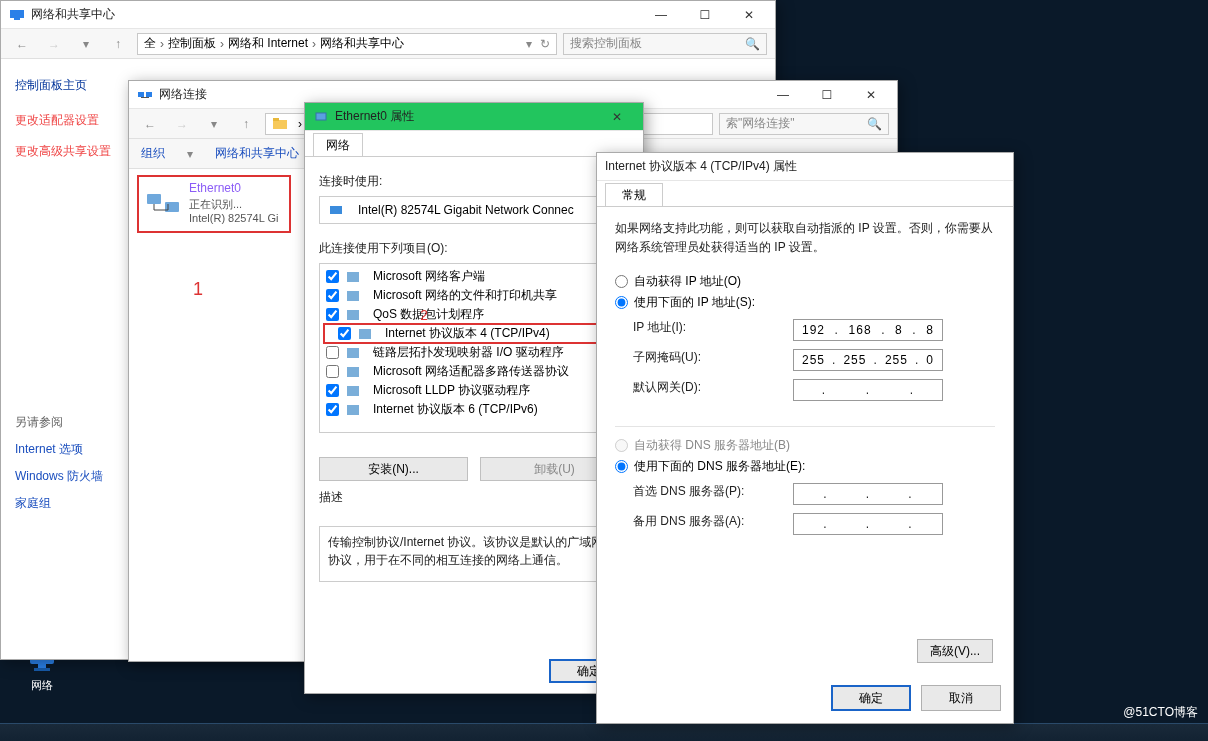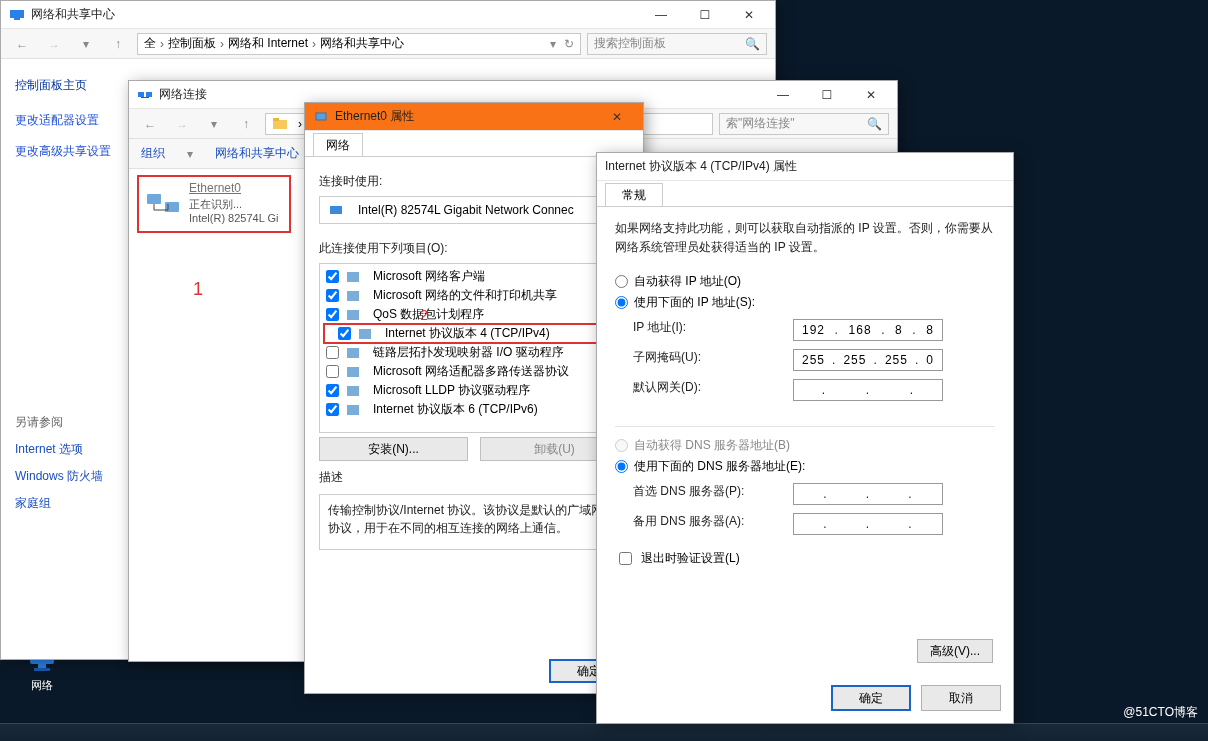--- a/index.html
+++ b/index.html
@@ -23,66 +23,66 @@
 
   
   .sq { width: 16px; height: 16px; display: inline-block; vertical-align: middle; margin-right: 6px; }
 
   
   #winA { left: 0; top: 0; width: 776px; height: 660px; }
   #winA .sub1 { height: 30px; display: flex; align-items: center; gap: 6px; padding: 0 8px; border-bottom: 1px solid #e0e0e0; background: #f7f7f7; }
   #winA .sub1 .navarrow { width: 26px; height: 24px; display:flex; align-items:center; justify-content:center; color:#888; }
   #winA .sub1 .path { flex: 1; border: 1px solid #c8c8c8; height: 22px; background:#fff; display:flex; align-items:center; padding:0 6px; gap:4px; overflow:hidden; white-space:nowrap; }
   #winA .sub1 .path span.sep { color:#666; }
-  #winA .sub1 .search { width: 180px; border:1px solid #c8c8c8; height:22px; padding:0 6px; display:flex; align-items:center; color:#888; }
+  #winA .sub1 .search { width: 204px; border:1px solid #c8c8c8; height:22px; padding:0 6px; display:flex; align-items:center; color:#888; }
 
   #winA .leftnav { position:absolute; left:0; top:58px; width:128px; bottom:0; background:#fff; padding:18px 14px; }
   #winA .leftnav .hdr { color:#003399; margin-bottom:18px; }
-  #winA .leftnav .lnk { color:#1d4ed8; margin-bottom:14px; cursor:pointer; }
+  #winA .leftnav .lnk { color:#ef4444; margin-bottom:14px; cursor:pointer; }
   #winA .leftnav .sep2 { height: 240px; }
   #winA .leftnav .ftr { color:#666; margin-bottom:10px; }
   #winA .leftnav .lnk2 { color:#1a4ebe; margin-bottom:10px; cursor:pointer; }
 
   #winA .statusbar { position:absolute; left:128px; right:0; bottom:0; height:26px; border-top:1px solid #e0e0e0; display:flex; align-items:center; gap:18px; padding:0 12px; color:#333; background:#fafafa;}
 
   
   #winB { left: 128px; top: 80px; width: 770px; height: 582px; }
   #winB .sub1 { height: 30px; display: flex; align-items: center; gap: 6px; padding: 0 8px; border-bottom: 1px solid #e0e0e0; background: #f7f7f7; }
   #winB .sub1 .navarrow { width:26px;height:24px;display:flex;align-items:center;justify-content:center;color:#888; }
   #winB .sub1 .path { flex:1; border:1px solid #c8c8c8; height:22px; background:#fff; display:flex; align-items:center; padding:0 6px; gap:4px; }
   #winB .sub1 .search { width: 170px; border:1px solid #c8c8c8; height:22px; padding:0 6px; display:flex;align-items:center;color:#888; }
   #winB .toolbar { height:30px; display:flex; align-items:center; gap:22px; padding:0 12px; background:#f7f7f7; border-bottom:1px solid #e0e0e0;}
   #winB .toolbar .tb { color:#1a4ebe; cursor:pointer; }
   #winB .content { position:absolute; left:0; right:0; top:88px; bottom:0; background:#fff; }
 
   #winB .adapter { position:absolute; left:8px; top:6px; width:154px; height:58px; border:2px solid #d33; display:flex; padding:4px 6px; gap:8px; background:#fff; }
   #winB .adapter .ic { width:36px;height:36px;align-self:center; }
   #winB .adapter .txt { line-height:1.3; }
-  #winB .adapter .l1 { color:#737373;text-decoration:underline; }
+  #winB .adapter .l1 { color:#8b5cf6; }
   #winB .adapter .l2 { color:#555; font-size:11px;}
   #winB .adapter .l3 { color:#555; font-size:11px; white-space:nowrap; overflow:hidden;}
 
   #winB .annot1 { position:absolute; left:64px; top:110px; color:#d33; font-size:18px; }
 
   
   #winC { left: 304px; top: 102px; width: 340px; height: 592px; }
-  #winC .titlebar { background:#f97316;justify-content:flex-end; }
+  #winC .titlebar { background:#22c55e;justify-content:flex-end; }
   #winC .tabs { height:26px; display:flex; padding-left:8px; border-bottom:1px solid #ccc; background:#fff;}
   #winC .tabs .tab { border:1px solid #ccc; border-bottom:0; padding:3px 12px; background:#fff; margin-top:2px; }
   #winC .body { padding:10px 14px 10px 14px; }
   #winC .lblrow { margin: 6px 0 6px 0; color:#222; }
   #winC .usebox { border:1px solid #ccc; height:28px; display:flex; align-items:center; padding:0 8px; gap:8px; margin-bottom:16px; }
   #winC .compList { border:1px solid #ccc; height:170px; overflow-x:auto; overflow-y:hidden; padding:3px 4px;}
   #winC .compList .row { display:flex; align-items:center; gap:6px; padding:1px 2px; white-space:nowrap;}
   #winC .compList .row.hl { border:2px solid #d33; padding:0 13px; margin:-1px -1px; }
   #winC .compList .row input[type=checkbox]{margin:0;}
-  #winC .btnrow3 { display:flex; gap:12px; margin-top:4px; }
+  #winC .btnrow3 { display:flex; gap:12px; margin-top:24px; }
   #winC .btnrow3 button { flex:1; height:24px; border:1px solid #c0c0c0; background:#e9e9e9;}
   #winC .desc { margin-top:8px; }
-  #winC .desc .hdr { color:#222; margin-bottom:8px;}
+  #winC .desc .hdr { color:#222; margin-bottom:20px;}
   #winC .desc .box { border:1px solid #ccc; height:56px; padding:6px 8px; color:#222; line-height:1.5;}
   #winC .okrow { position:absolute; right:14px; bottom:10px; display:flex; gap:10px;}
   #winC .okrow button { width:80px; height:24px; border:1px solid #b0b0b0; background:#e9e9e9;}
   #winC .okrow button.primary { border:2px solid #1a64c8; }
 
   
   #winD { left: 596px; top: 152px; width: 418px; height: 572px; background:#fff; }
   #winD .titlebar { background: #fff; }
   #winD .tabs { height:26px; display:flex; padding-left:8px; border-bottom:1px solid #ccc; }
   #winD .tabs .tab { border:1px solid #ccc; border-bottom:0; padding:3px 16px; background:#fff; margin-top:2px; }
@@ -442,24 +442,20 @@
         <span>&nbsp;</span>
           <span class="dot">.</span>
           <span>&nbsp;</span>
           <span class="dot">.</span>
           <span>&nbsp;</span>
           <span class="dot">.</span>
           <span>&nbsp;</span>
       </div>
     </div>
 
-    <div class="chk">
-      <input type="checkbox" style="">
-      <span>退出时验证设置(L)</span>
-    </div>
   </div>
   <div class="adv">
     <button>高级(V)...</button>
   </div>
   <div class="okrow">
     <button class="primary">确定</button>
     <button>取消</button>
   </div>
 </div>
 

